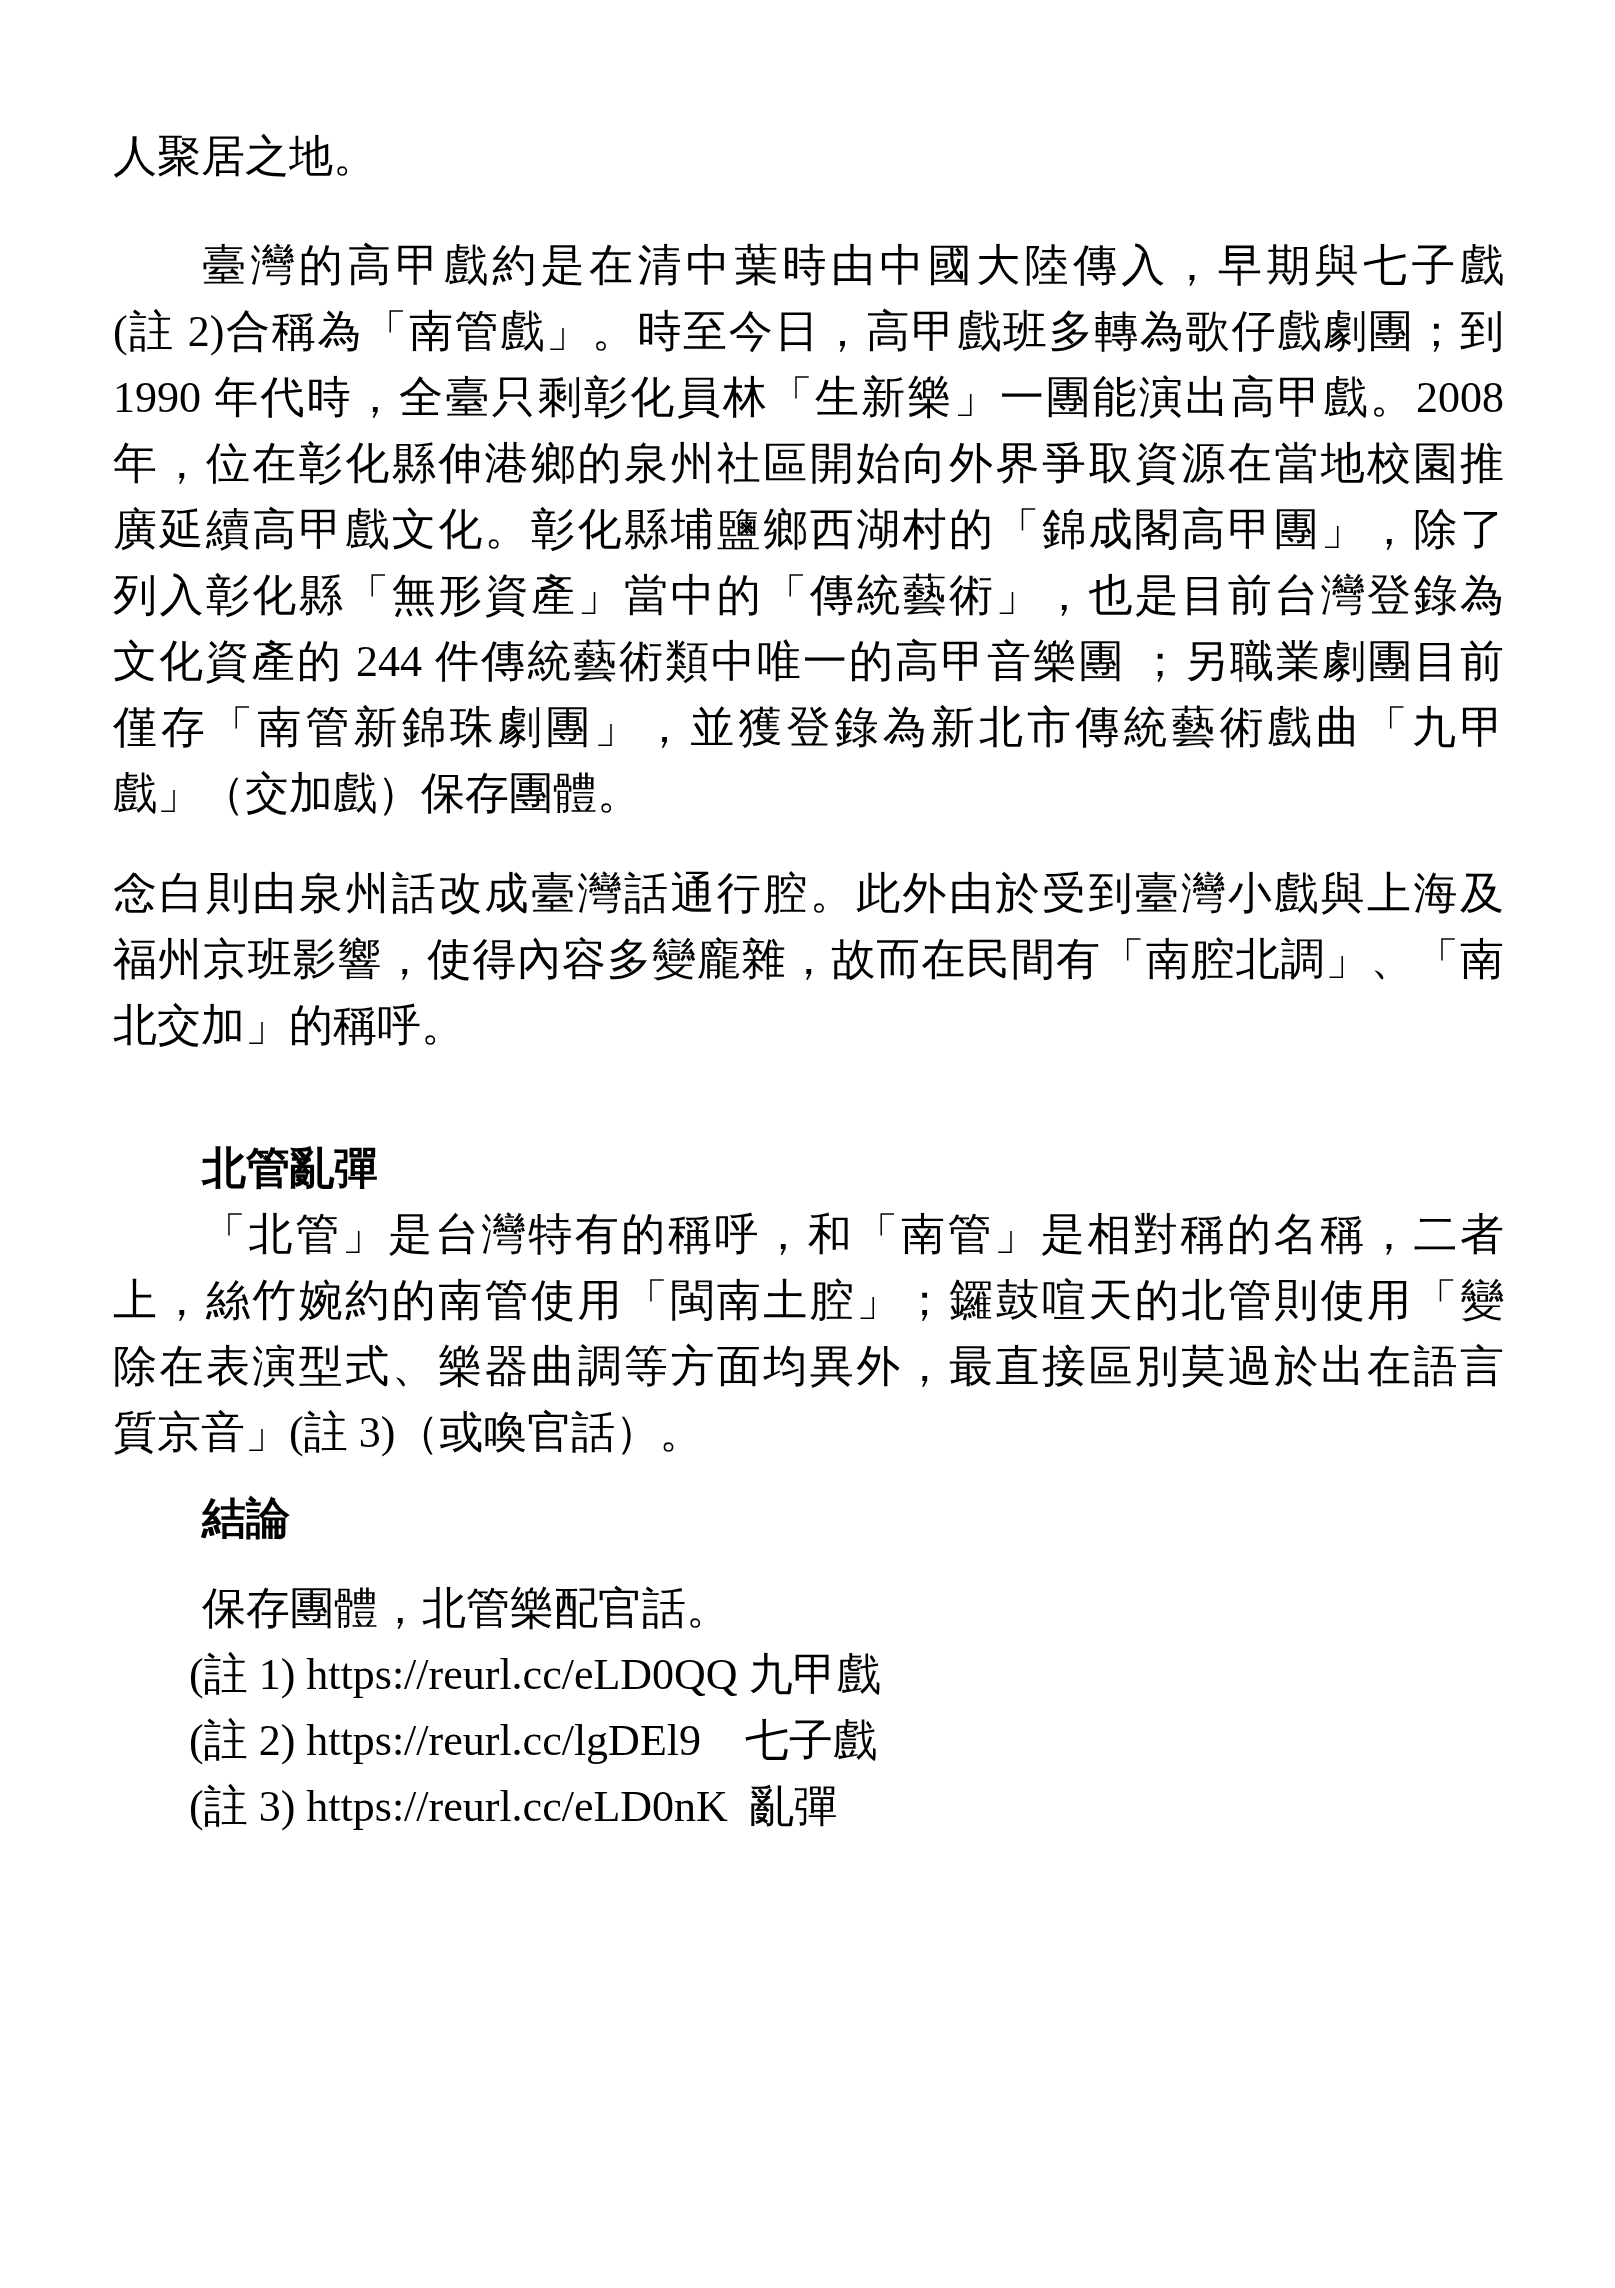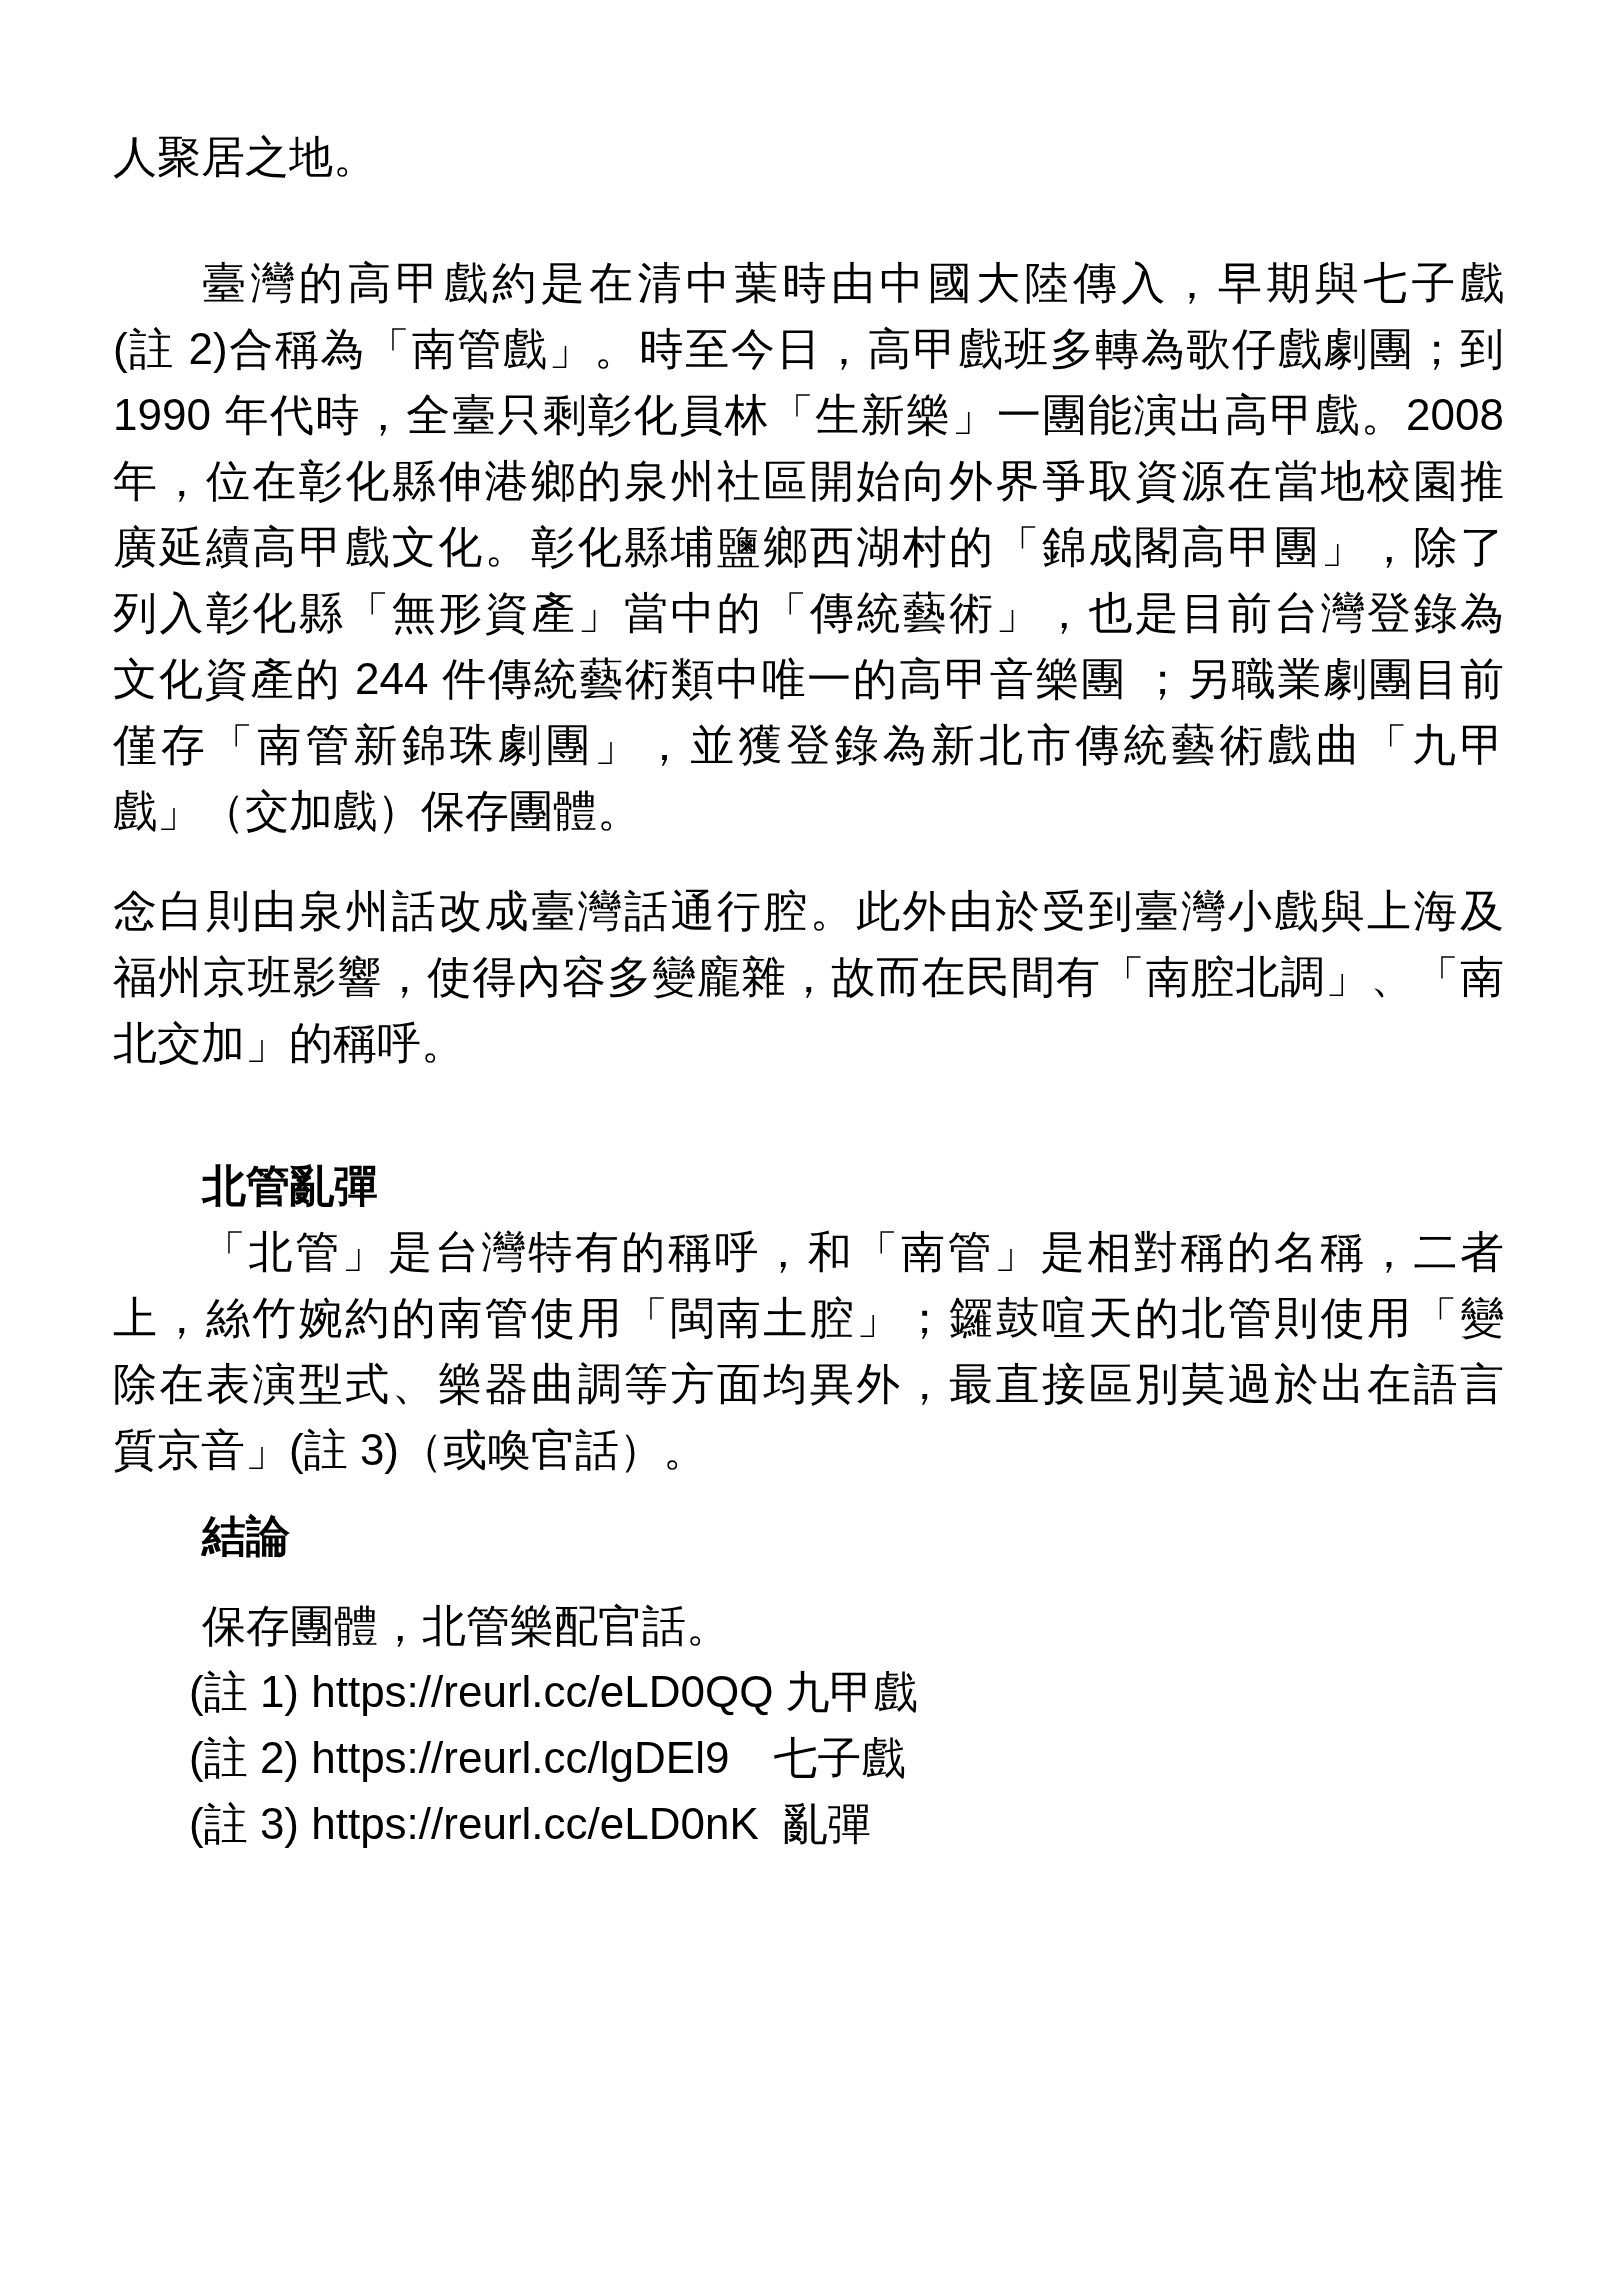--- a/index.html
+++ b/index.html
@@ -6,41 +6,41 @@
     margin: 0;
     padding: 0;
     background: #ffffff;
   }
   .page {
     position: relative;
     width: 1615px;
     height: 1911px;
     background: #ffffff;
     color: #000000;
-    font-family: Liberation Sans, sans-serif;
+    font-family: Liberation Serif, serif;
     font-size: 44px;
     line-height: 66px;
     box-sizing: border-box;
     padding: 124px 111px 0 113px;
     overflow: hidden;
     border-radius: 12px;
   }
   .line {
     white-space: pre-wrap;
   }
   
   .fill {
     text-align: justify;
     text-align-last: justify;
   }
   .indent  { text-indent: 89px; }
   .heading { font-weight: 700; padding-left: 89px; }
   .fn-line { padding-left: 76px; }
 
-  #p2  { margin-top: 60px; }
+  #p2  { margin-top: 43px; }
   #p3  { margin-top: 34px; }
   #h1  { margin-top: 77px; }
   #p4  { }
   #h2  { margin-top: 20px; }
   #p5  { margin-top: 24px; }
   #fns { }
 
   .page-number {
     position: absolute;
     left: 0;

